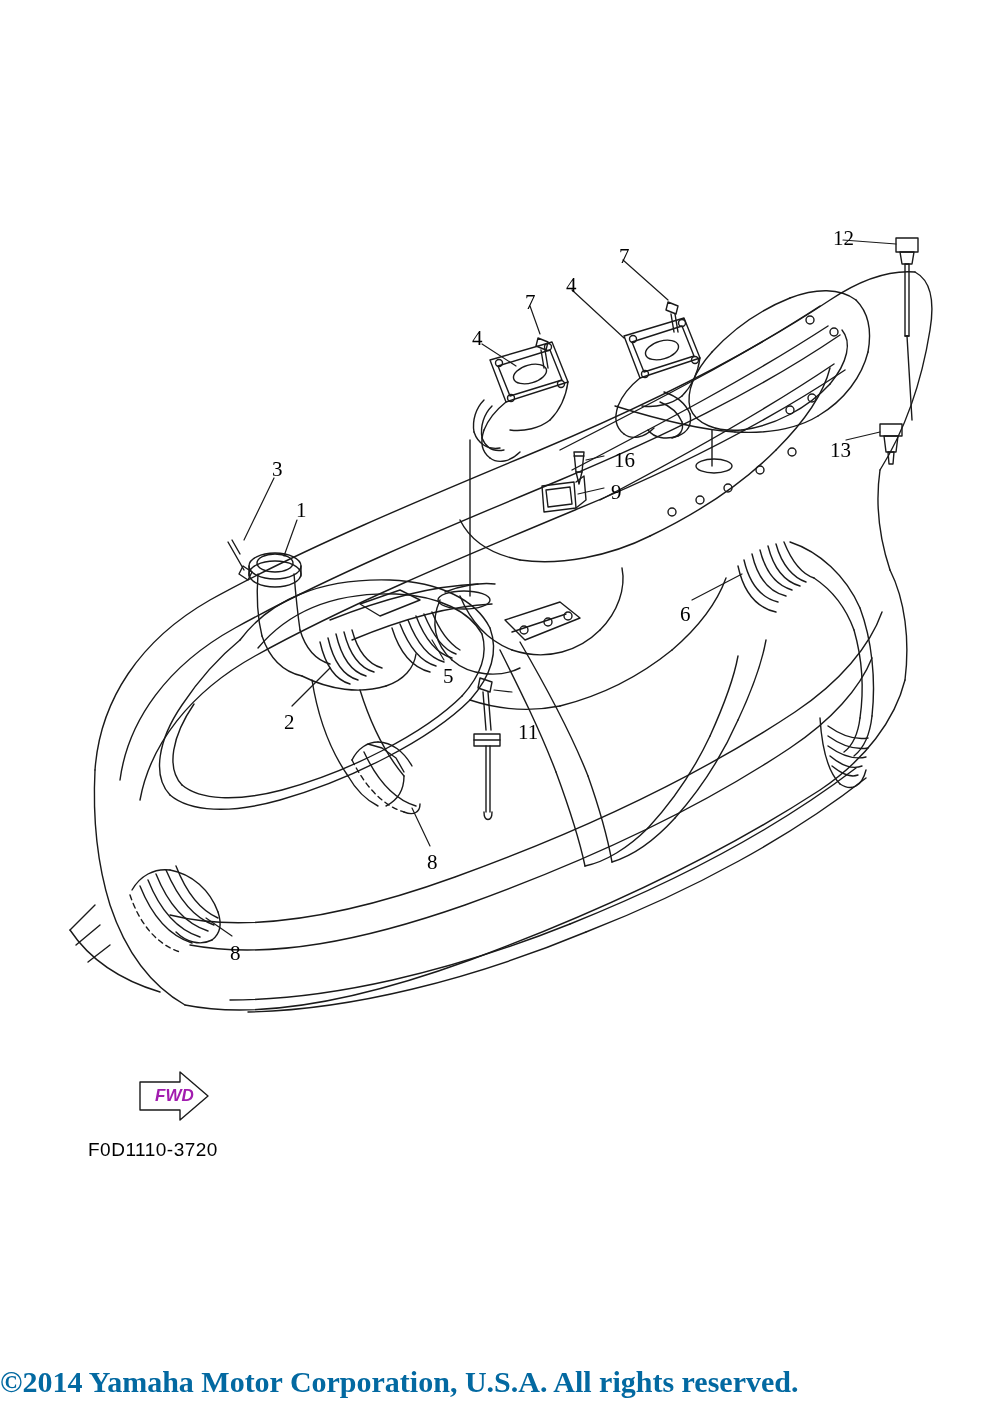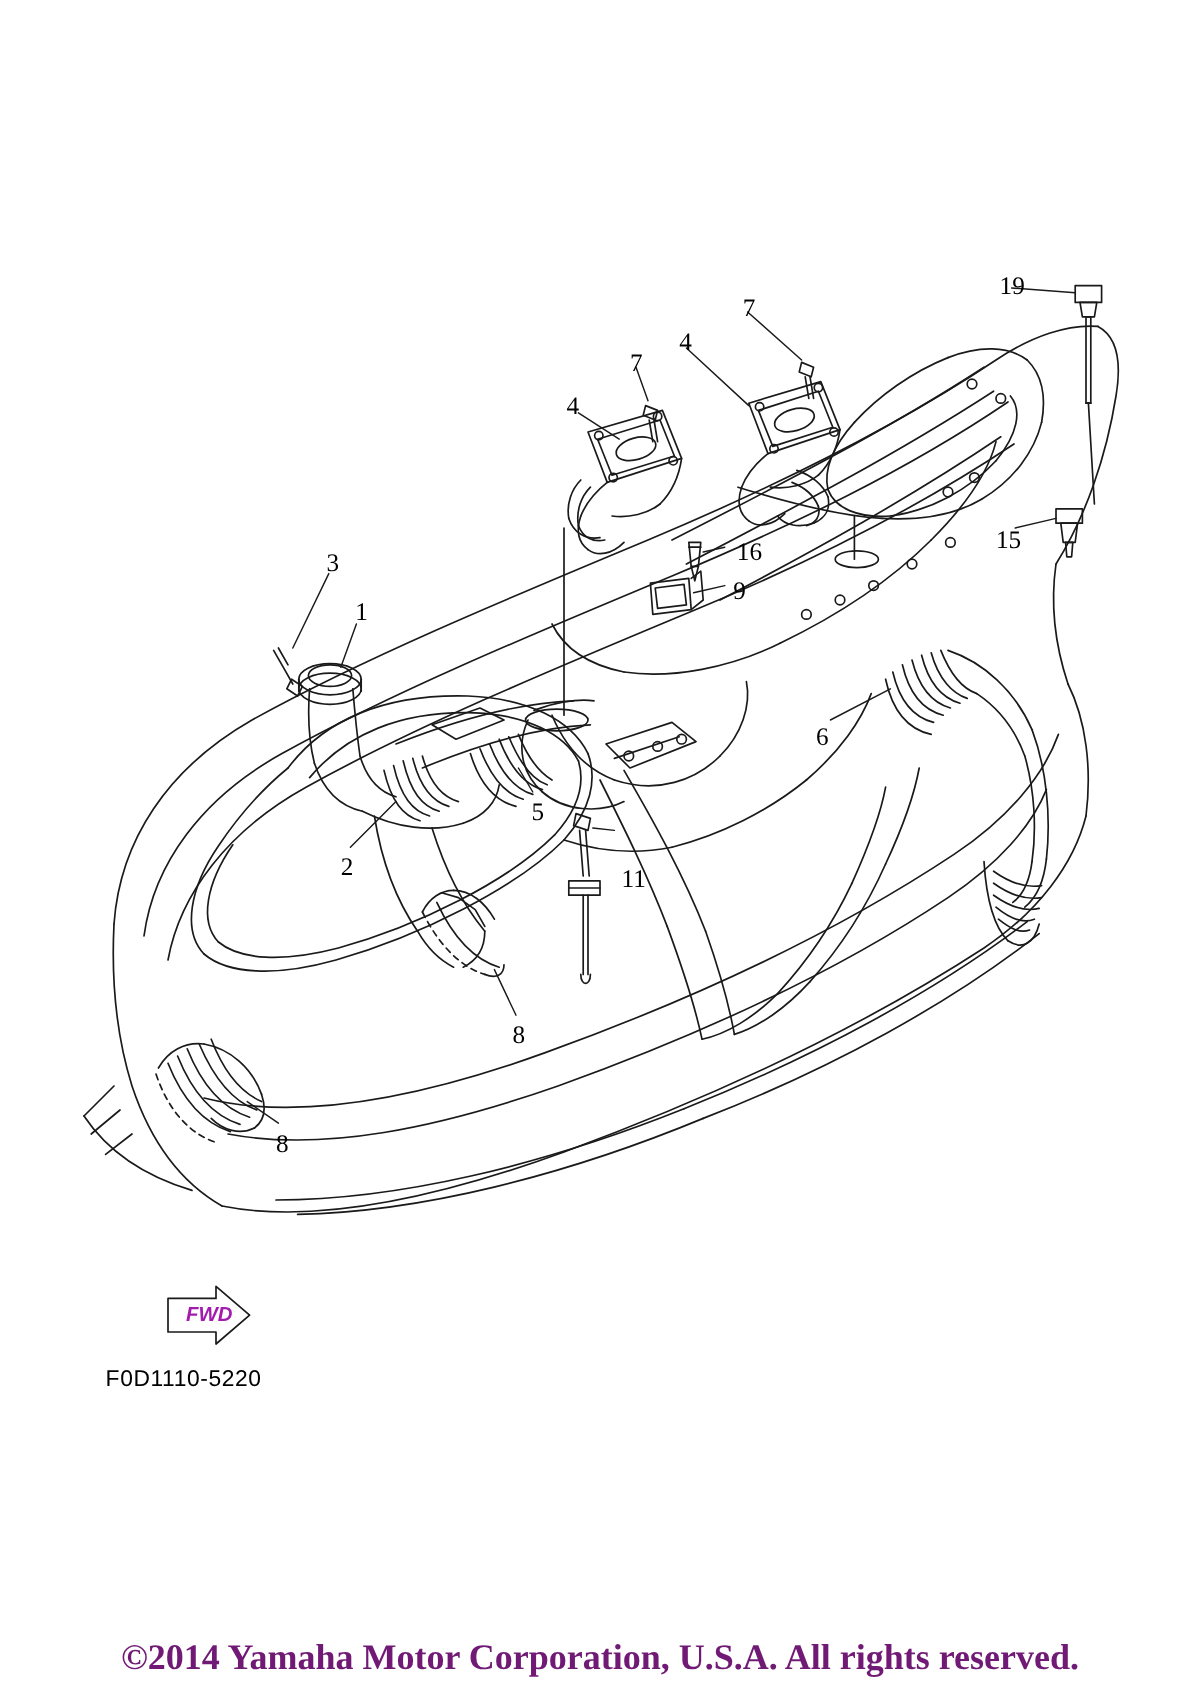--- a/index.html
+++ b/index.html
@@ -53,25 +53,24 @@
     font-size: 17px;
     font-weight: bold;
     font-style: italic;
     color: #a21caf;
   }
   #copyright {
     position: absolute;
     left: 0;
     top: 1365px;
     width: 1000px;
-    text-align: center;
     font-family: "Liberation Serif", serif;
     font-size: 30px;
     font-weight: bold;
-    color: #701a75;
+    color: #0369a1;
     white-space: nowrap;
   }
 </style>
 </head>
 <body>
 
 <div id="diagram-stage">
 
   <svg id="diagram-svg" width="1000" height="1423" viewBox="0 0 1000 1423" xmlns="http://www.w3.org/2000/svg">
     <g fill="none" stroke="#1a1a1a" stroke-width="1.4" stroke-linecap="round" stroke-linejoin="round">
@@ -401,20 +400,20 @@
   <div class="callout" style="left:566px; top:275px;">4</div>
   <div class="callout" style="left:443px; top:666px;">5</div>
   <div class="callout" style="left:680px; top:604px;">6</div>
   <div class="callout" style="left:525px; top:292px;">7</div>
   <div class="callout" style="left:619px; top:246px;">7</div>
   <div class="callout" style="left:427px; top:852px;">8</div>
   <div class="callout" style="left:230px; top:943px;">8</div>
   <div class="callout" style="left:611px; top:482px;">9</div>
   <div class="callout" style="left:614px; top:450px;">16</div>
   <div class="callout" style="left:518px; top:722px;">11</div>
-  <div class="callout" style="left:833px; top:228px;">19</div>
-  <div class="callout" style="left:830px; top:440px;">15</div>
+  <div class="callout" style="left:833px; top:228px;">12</div>
+  <div class="callout" style="left:830px; top:440px;">13</div>
 
   <div id="fwd-label">FWD</div>
-  <div id="part-number">F0D1110-5220</div>
+  <div id="part-number">F0D1110-3720</div>
   <div id="copyright">©2014 Yamaha Motor Corporation, U.S.A. All rights reserved.</div>
 
 </div>
 
 </body></html>

